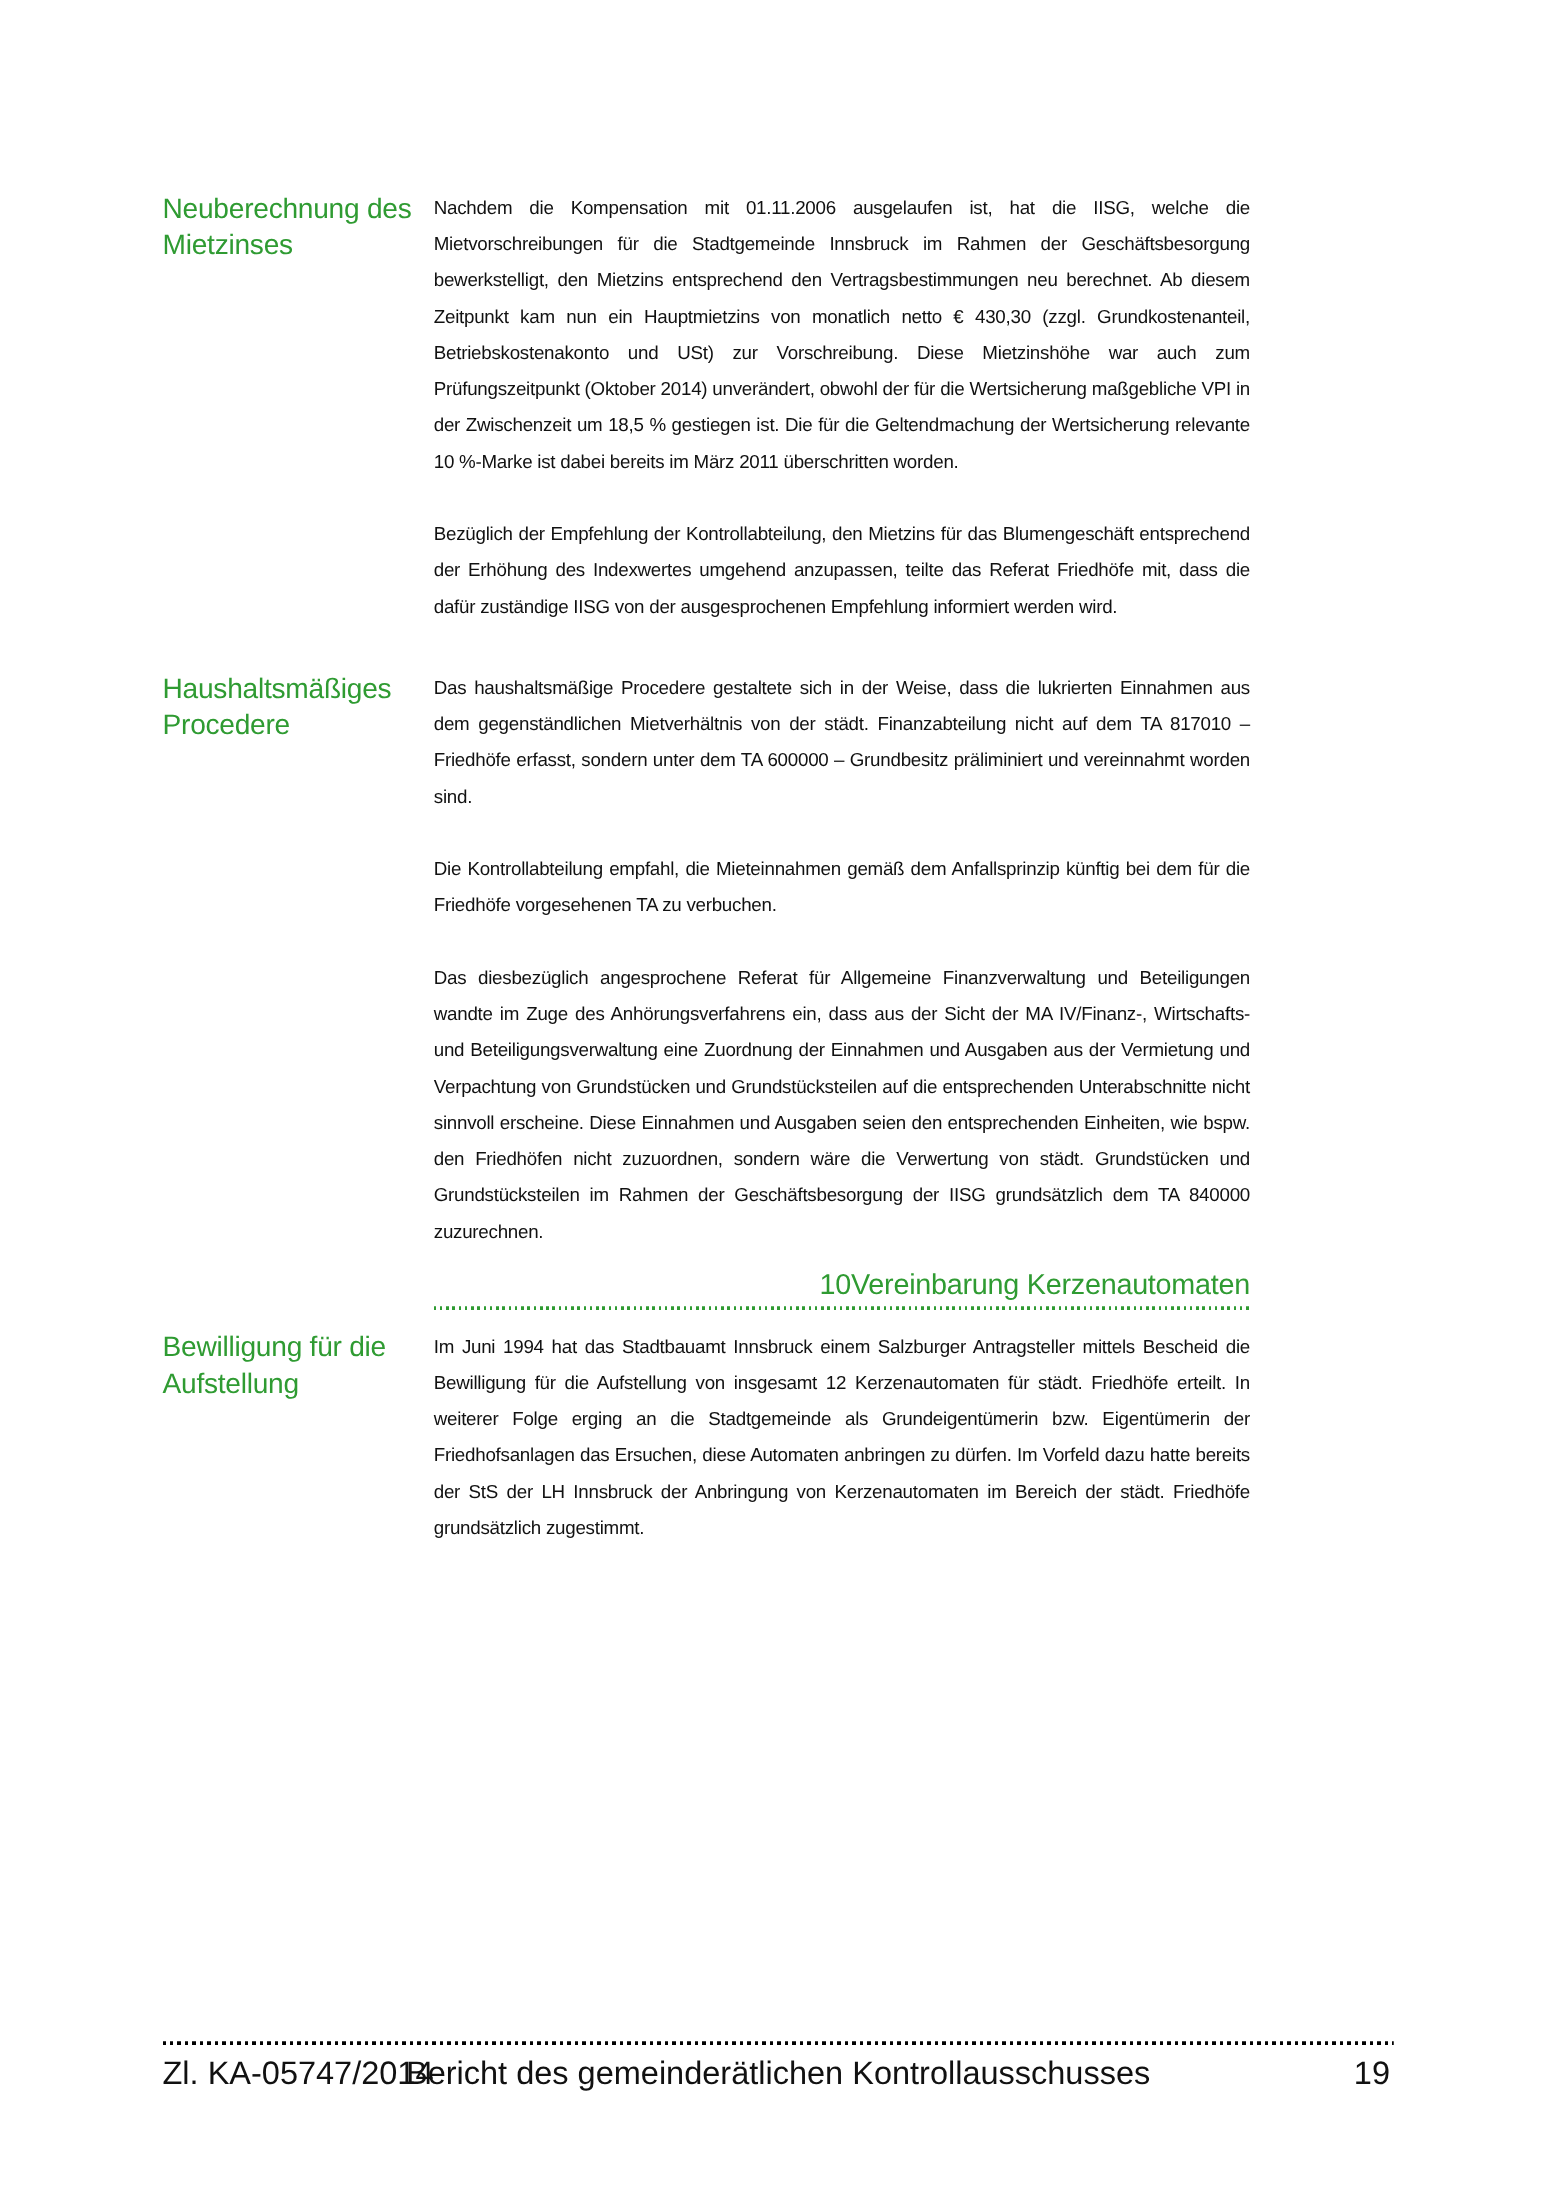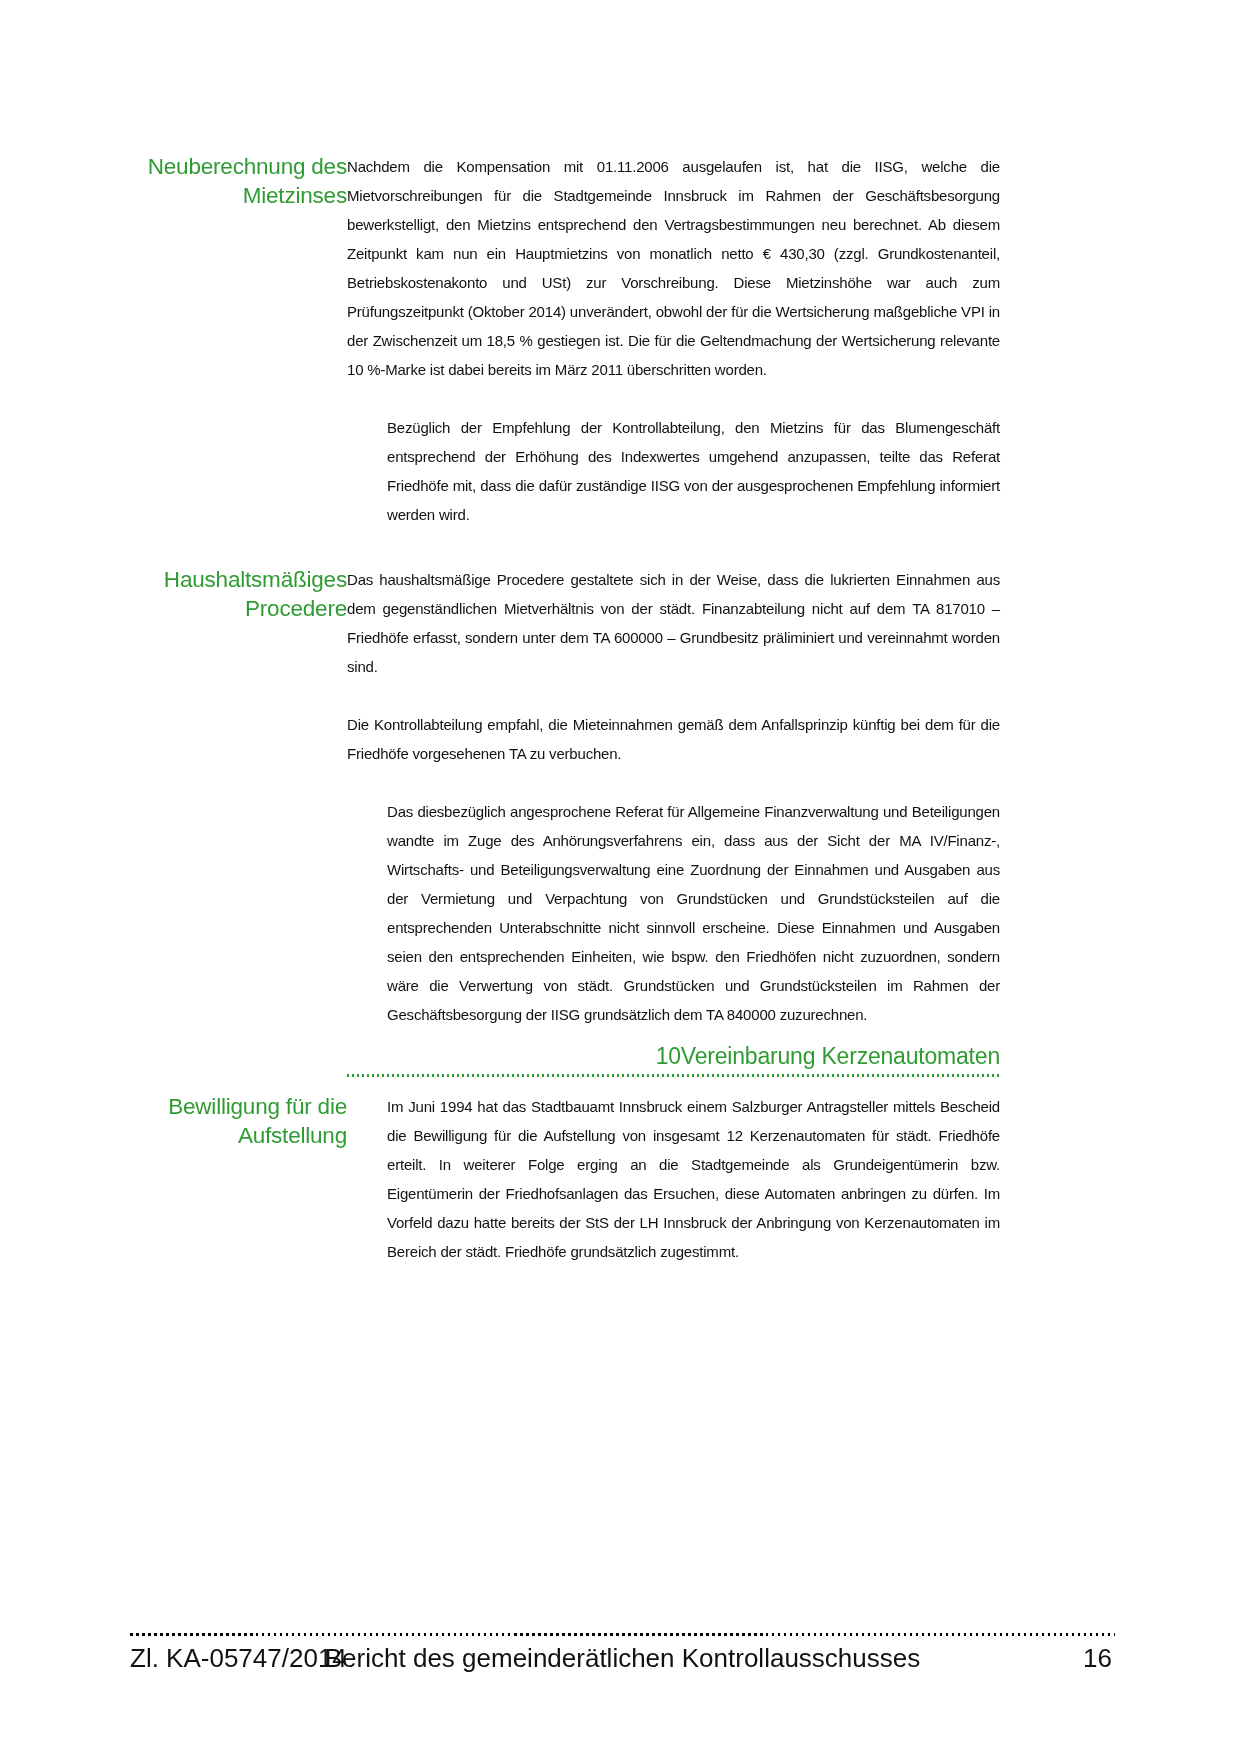--- a/index.html
+++ b/index.html
@@ -26,21 +26,20 @@
     top: 152px;
     width: 870px;
   }
   .row {
     display: flex;
     align-items: flex-start;
   }
   .label-col {
     width: 217px;
     flex: 0 0 217px;
-    text-align: right;
   }
   .body-col {
     width: 653px;
     flex: 0 0 653px;
   }
   .margin-label {
     color: var(--green, #2f9b32);
     font-size: 22.5px;
     line-height: 29px;
     letter-spacing: -0.2px;
@@ -49,21 +48,20 @@
     margin: 0 0 29px 0;
     font-size: 15px;
     line-height: 29px;
     letter-spacing: -0.2px;
     text-align: justify;
     hyphens: manual;
     -webkit-hyphens: manual;
   }
   .body-col p:last-child {
     margin-bottom: 0;
-    margin-left: 40px;
   }
   .section-gap {
     height: 36px;
   }
   .heading-row {
     margin-top: 13px;
     margin-bottom: 15px;
   }
   .section-heading {
     color: var(--green, #2f9b32);
@@ -164,16 +162,16 @@
       </div>
     </section>
 
   </div>
 
   <div class="footer">
     <div class="footer-rule"></div>
     <div class="footer-text">
       <span class="footer-ref">Zl. KA-05747/2014</span>
       <span class="footer-title">Bericht des gemeinderätlichen Kontrollausschusses</span>
-      <span class="footer-num">16</span>
+      <span class="footer-num">19</span>
     </div>
   </div>
 </div>
 
 </body></html>

